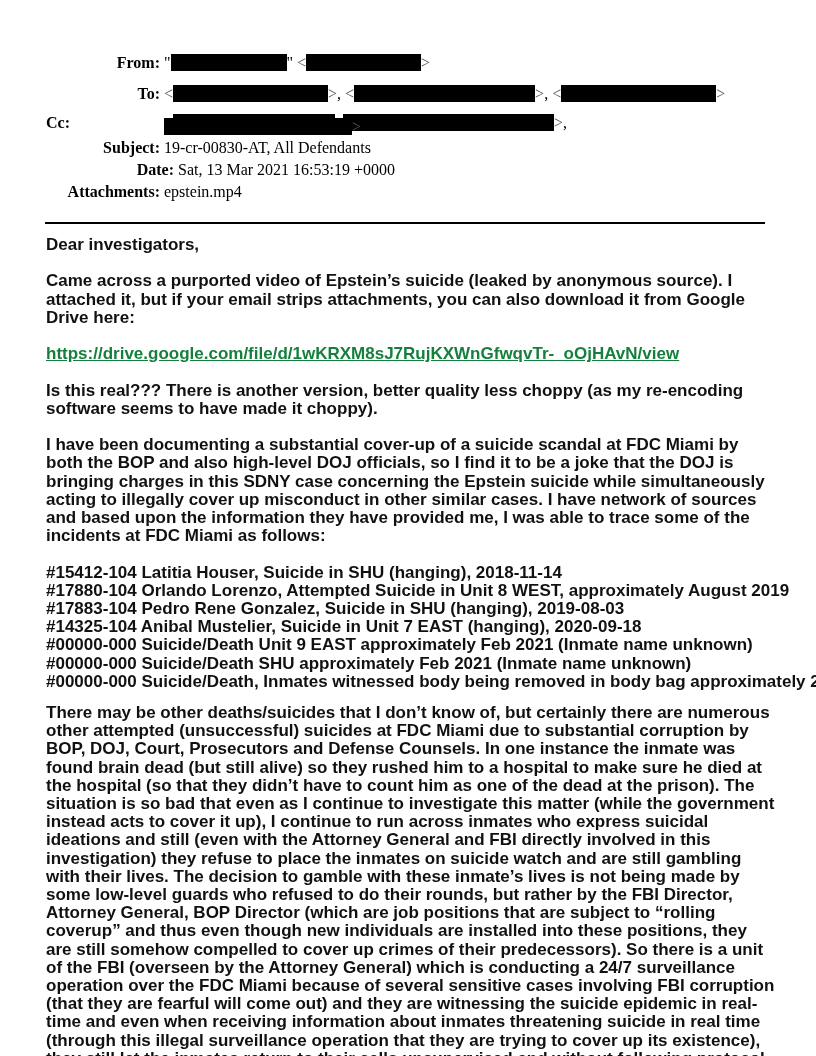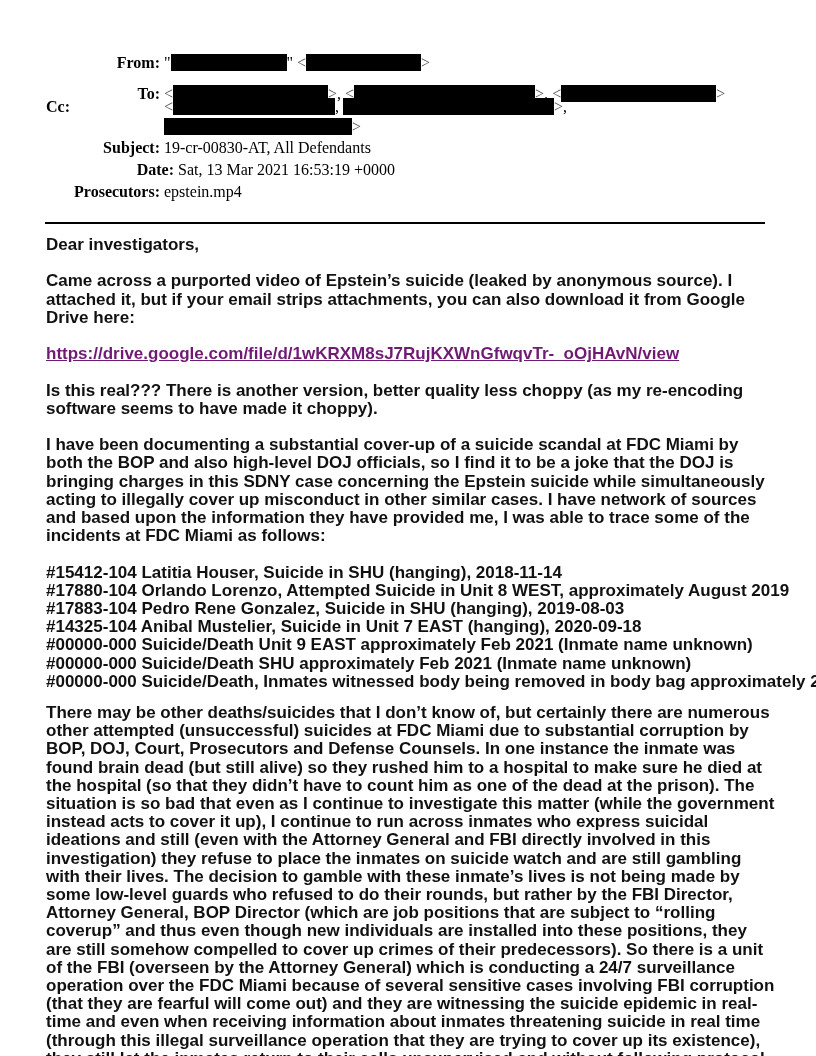--- a/index.html
+++ b/index.html
@@ -6,21 +6,21 @@
   body { width: 816px; height: 1056px; position: relative; overflow: hidden; color: #000; }
   .hdr { position: absolute; left: 0; top: 0; width: 816px; font-family: "Liberation Serif", serif; font-size: 16px; }
   .hrow { position: absolute; left: 0; height: 20px; line-height: 20px; white-space: nowrap; }
   .hlabel { position: absolute; right: 656px; font-weight: bold; text-align: left; }
   .hval { position: absolute; left: 164px; }
   .redact { display: inline-block; background: #000; height: 17px; vertical-align: -3px; }
   .ang { color: #555; }
   .rule { position: absolute; left: 45px; top: 222px; width: 720px; height: 2px; background: #000; }
   .body { position: absolute; left: 46px; top: 236px; width: 730px; font-family: "Liberation Sans", sans-serif; font-size: 17px; line-height: 18.2px; color: #111; font-weight: bold; }
   .body p { margin: 0 0 18.2px 0; }
-  .link { color: #701a75; text-decoration: underline; }
+  .link { color: #15803d; text-decoration: underline; }
   .list div { white-space: nowrap; }
 </style>
 </head>
 <body>
 
 <div class="hdr">
 
   <div class="hrow" style="top:53px;width:816px;">
     <span class="hlabel">From:</span>
     <span class="hval">
@@ -29,21 +29,21 @@
     </span>
   </div>
 
   <div class="hrow" style="top:75px;width:816px;margin-top:9px;">
     <span class="hlabel">To:</span>
     <span class="hval">
       <span class="ang">&lt;</span><span class="redact" style="width:155px"></span><span class="ang">&gt;</span><span>, </span><span class="ang">&lt;</span><span class="redact" style="width:181px"></span><span class="ang">&gt;</span><span>, </span><span class="ang">&lt;</span><span class="redact" style="width:155px"></span><span class="ang">&gt;</span>
     </span>
   </div>
 
-  <div class="hrow" style="top:97px;width:726px;">
+  <div class="hrow" style="top:113px;width:726px;">
     <span class="hlabel">Cc:</span>
     <span class="hval">
       <span class="ang">&lt;</span><span class="redact" style="width:162px"></span><span>, </span><span class="redact" style="width:211px"></span><span class="ang">&gt;</span><span>,</span>
     </span>
   </div>
   <div class="hrow" style="top:117px;width:816px;">
     <span class="hval">
       <span class="redact" style="width:188px"></span><span class="ang">&gt;</span>
     </span>
   </div>
@@ -52,21 +52,21 @@
     <span class="hlabel">Subject:</span>
     <span class="hval">19-cr-00830-AT, All Defendants</span>
   </div>
 
   <div class="hrow" style="top:160px;width:816px;margin-left:14px;">
     <span class="hlabel">Date:</span>
     <span class="hval">Sat, 13 Mar 2021 16:53:19 +0000</span>
   </div>
 
   <div class="hrow" style="top:182px;width:816px;">
-    <span class="hlabel">Prosecutors:</span>
+    <span class="hlabel">Attachments:</span>
     <span class="hval">epstein.mp4</span>
   </div>
 </div>
 
 <div class="rule"></div>
 
 <div class="body">
   <p>Dear investigators,</p>
   <p>Came across a purported video of Epstein’s suicide (leaked by anonymous source).  I attached it, but if your email strips attachments, you can also download it from Google Drive here:</p>
   <p><a class="link">https://drive.google.com/file/d/1wKRXM8sJ7RujKXWnGfwqvTr-_oOjHAvN/view</a></p>

